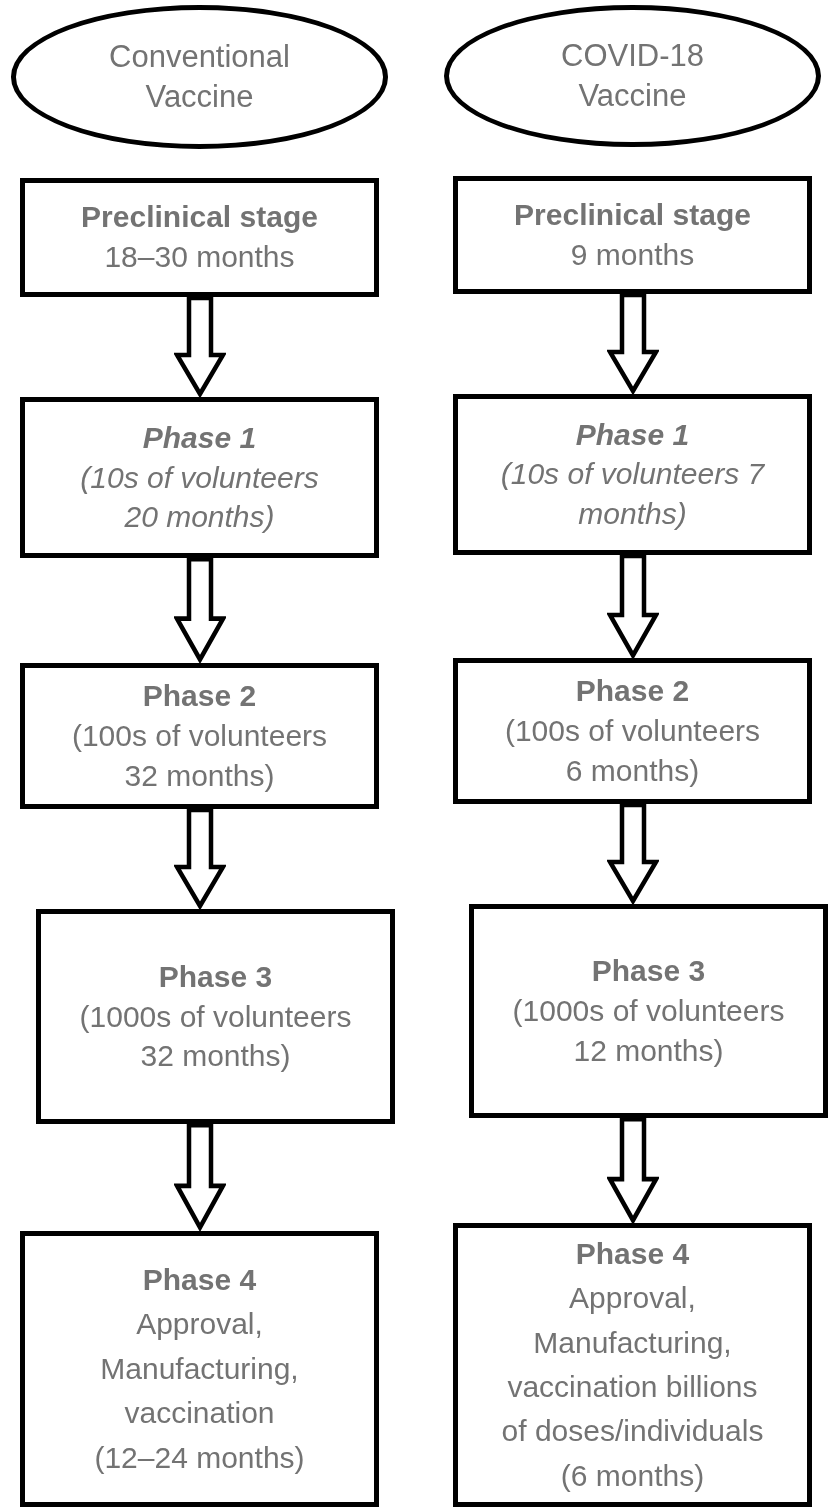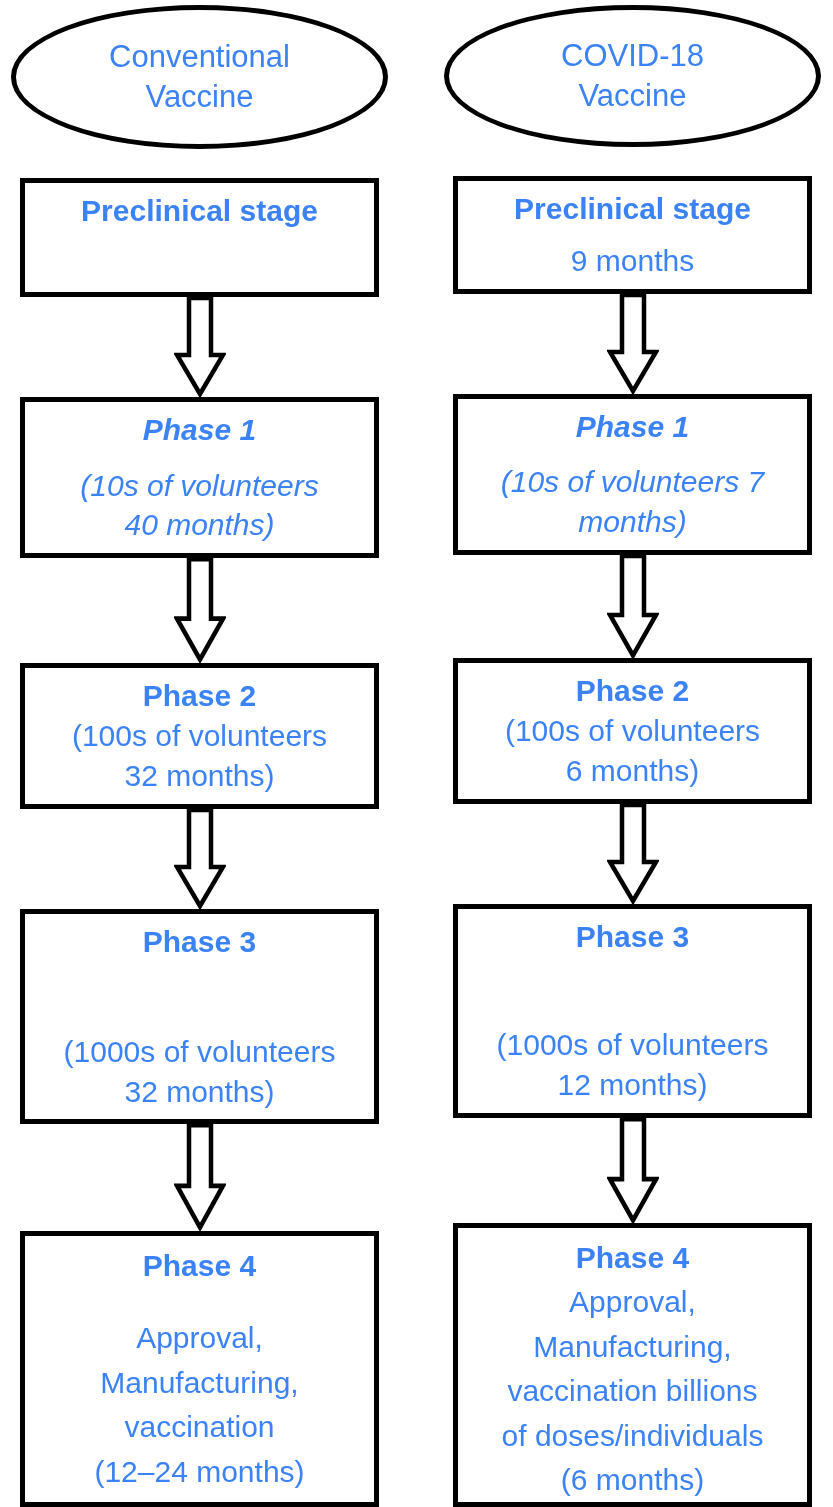--- a/index.html
+++ b/index.html
@@ -1,20 +1,20 @@
 <!DOCTYPE html>
 <html><head>
 <meta charset="utf-8">
 <style>
   html,body { margin:0; padding:0; background:#ffffff; }
   .canvas {
     position:relative;
     width:833px; height:1507px;
     background:#ffffff;
-    color:#3b82f6;
+    color:#737373;
     font-family:"Liberation Sans", sans-serif;
     box-sizing:border-box;
     padding:5px 0 0 20px;
     display:flex;
     gap:74px;
     overflow:hidden;
   }
   .col { width:359px; display:flex; flex-direction:column; }
   .ellipse {
     box-sizing:border-box;
@@ -26,62 +26,63 @@
     text-align:center;
     font-size:31px; line-height:1.3;
     white-space:pre-line;
   }
   .box {
     box-sizing:border-box;
     width:359px;
     border:5px solid #000;
     background:#fff;
     display:flex; flex-direction:column;
-    align-items:center; justify-content:space-between;
+    align-items:center; justify-content:center;
     text-align:center;
     font-size:30px; line-height:1.33;
     padding:8px 6px;
   }
   .box-title { font-weight:bold; white-space:pre-line; }
   .box-body  { white-space:pre-line; }
   .h-pre { height:122px; }
   .h-p1  { height:166px;font-style:italic; }
   .h-p2  { height:146px; }
-  .h-p3  { height:222px; }
+  .h-p3  { height:222px;margin-left:16px; }
   .h-p4  { height:284px; line-height:1.48; }
   .arrow-slot { display:flex; justify-content:center; align-items:stretch; }
   .a1 { height:102px; }
   .a2 { height:108px; }
   .a3 { height:101px; }
   .a4 { height:110px; }
   .down-arrow { width:52px; height:100%; display:block; }
 </style>
 </head>
 <body>
 
 <div class="canvas">
 
   <div class="col">
     <div class="ellipse">Conventional
 Vaccine</div>
 
     <div class="box h-pre">
       <div class="box-title">Preclinical stage</div>
+      <div class="box-body">18–30 months</div>
     </div>
 
     <div class="arrow-slot a1">
       <svg class="down-arrow" viewBox="0 0 52 100" preserveAspectRatio="none" aria-hidden="true">
         <polygon points="15,1 37,1 37,58 49,58 26,97 3,58 15,58" fill="#ffffff" stroke="#000000" stroke-width="4.5" stroke-linejoin="miter"></polygon>
       </svg>
     </div>
 
     <div class="box h-p1">
       <div class="box-title">Phase 1</div>
       <div class="box-body">(10s of volunteers
-40 months)</div>
+20 months)</div>
     </div>
 
     <div class="arrow-slot a2">
       <svg class="down-arrow" viewBox="0 0 52 100" preserveAspectRatio="none" aria-hidden="true">
         <polygon points="15,1 37,1 37,58 49,58 26,97 3,58 15,58" fill="#ffffff" stroke="#000000" stroke-width="4.5" stroke-linejoin="miter"></polygon>
       </svg>
     </div>
 
     <div class="box h-p2">
       <div class="box-title">Phase 2</div>

